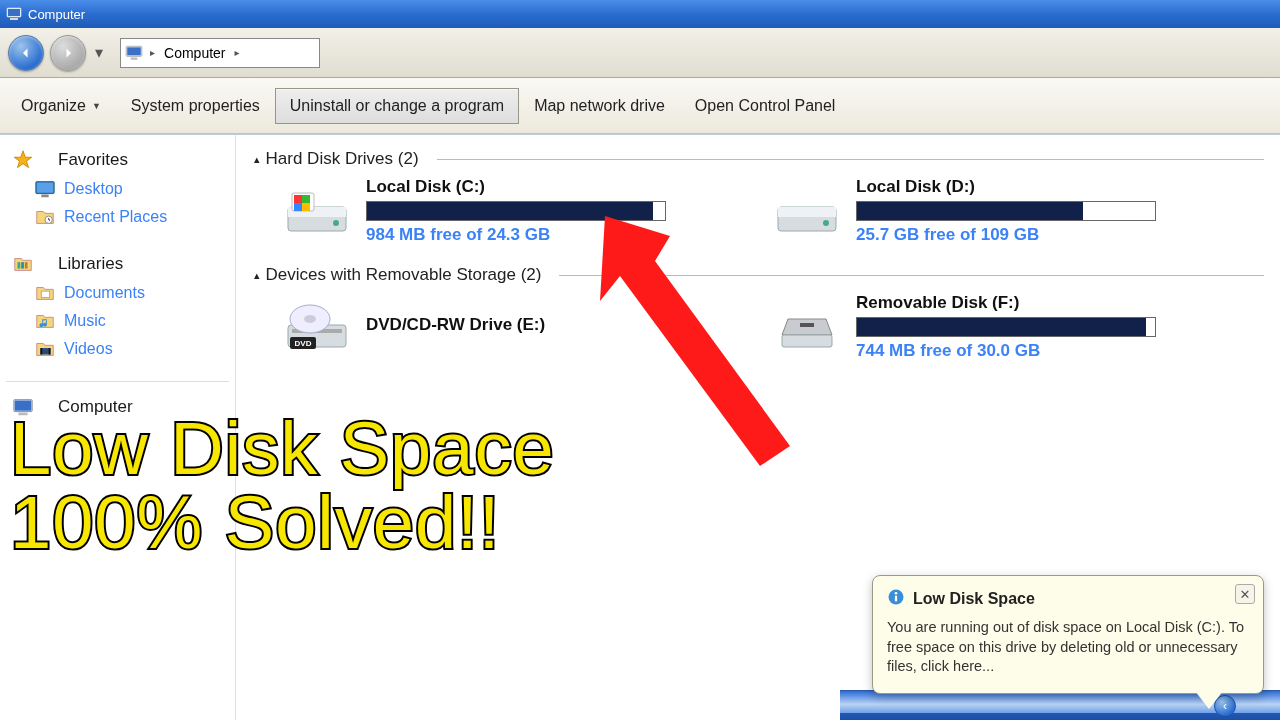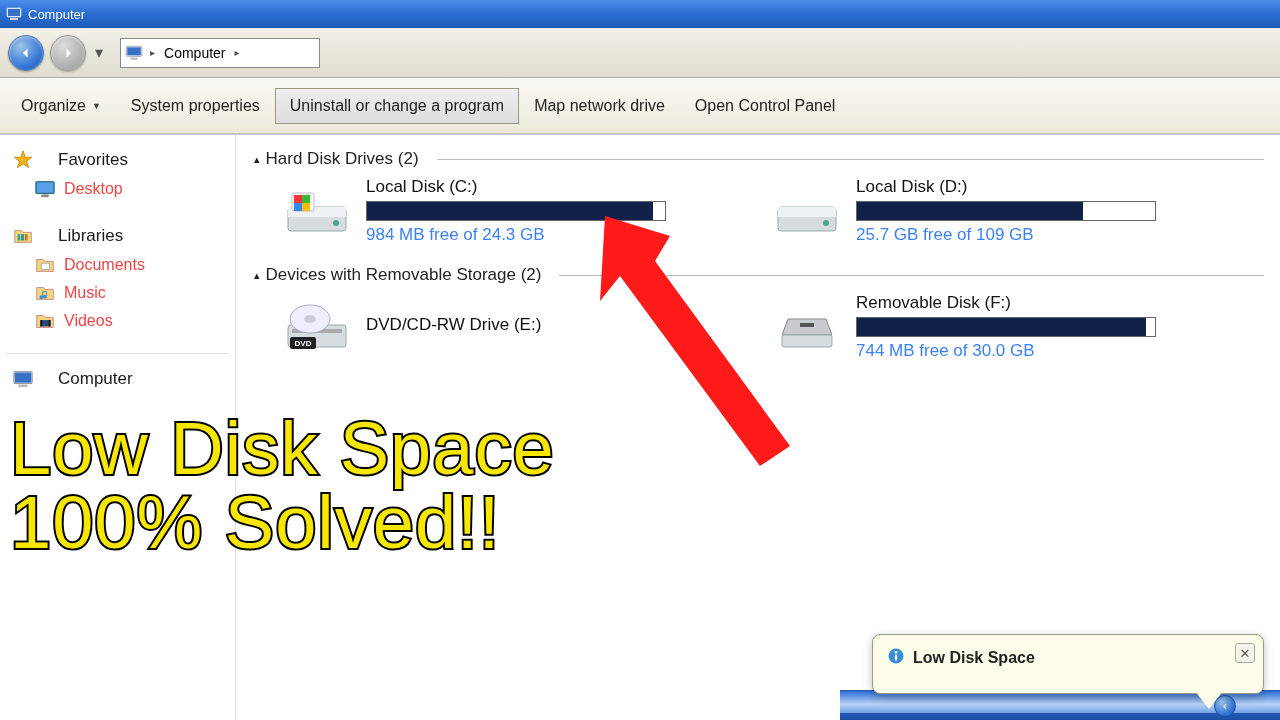--- a/index.html
+++ b/index.html
@@ -25,32 +25,32 @@
   .toolbar { height:56px; background: linear-gradient(to bottom,#faf9f4,#ece9dc); border-bottom:1px solid #c8c4b4; display:flex; align-items:center; padding:0 6px; }
   .tbtn { padding:8px 14px; font-size:16px; color:#222; display:flex; align-items:center; gap:6px; border:1px solid transparent; }
   .tbtn.active { border:1px solid #9a9686; background: linear-gradient(to bottom,#eee,#ddd); box-shadow: inset 0 1px 0 rgba(255,255,255,.6);}
   .tbtn .drop { font-size:9px; color:#444; }
 
   
   .body { display:flex; height: calc(720px - 28px - 50px - 44px); border-top:1px solid #bcd; }
   .sidebar { width:236px; border-right:1px solid #d9e3ec; padding:10px 6px; font-size:16px; }
   .sb-group { margin-bottom:18px; }
   .sb-head { display:flex; align-items:center; gap:24px; font-size:17px; color:#1a1a1a; padding:4px 6px;}
-  .sb-item { display:flex; align-items:center; gap:8px; padding:3px 6px 3px 28px; color:#ef4444;}
+  .sb-item { display:flex; align-items:center; gap:8px; padding:3px 6px 3px 28px; color:#3b82f6;}
   .sb-item .icon, .sb-head .icon { width:22px; height:22px; display:inline-flex; align-items:center; justify-content:center; }
 
   .content { flex:1; padding:8px 16px; position:relative; }
   .section-head { display:flex; align-items:center; gap:6px; font-size:17px; color:#222; margin:6px 0 8px 2px;}
   .section-head .caret { font-size:11px; }
   .section-head .line { flex:1; height:1px; background:#bbb; margin-left:12px; }
 
   .drive-row { display:flex; gap:60px; margin-left:30px; margin-bottom:20px; flex-wrap:wrap;}
   .drive { display:flex; align-items:center; gap:14px; width:430px;}
   .drive-icon { width:70px; height:56px; display:flex; align-items:flex-end; justify-content:center; }
-  .drive-info { flex:1; }
+  .drive-info { flex:1;font-weight:bold; }
   .drive-name { font-size:17px; color:#111; margin-bottom:4px;}
   .bar { width:300px; height:20px; border:1px solid #666; background:#fff; margin-bottom:4px;}
   .bar-fill { height:100%; background:#12214a;}
   .drive-status { font-size:17px; color:#3b82f6; }
 
   
   .overlay-text { position:absolute; left:10px; top:412px; font-size:74px; font-weight:500; line-height:1.0; color:#f7e600;
     -webkit-text-stroke: 4px #000; paint-order: stroke fill; letter-spacing:1px; }
 
   
@@ -134,20 +134,30 @@
       <div class="sb-item">
         <span class="icon">
             <svg viewBox="0 0 24 24">
               <rect x="2" y="4" width="20" height="13" rx="1" fill="#2f71c8" stroke="#165"></rect>
               <rect x="3" y="5" width="18" height="11" fill="#5aa0e8"></rect>
               <rect x="8" y="18" width="8" height="3" fill="#888"></rect>
             </svg>
           </span>
         <span>Desktop</span>
       </div>
+      <div class="sb-item">
+        <span class="icon">
+            <svg viewBox="0 0 24 24">
+              <path fill="#f6d67a" stroke="#c88" d="M3 6h7l2 2h9v11H3z"></path>
+              <circle cx="16" cy="15" r="4" fill="#fff" stroke="#888"></circle>
+              <path stroke="#555" d="M16 13v2l1.5 1"></path>
+            </svg>
+          </span>
+        <span>Recent Places</span>
+      </div>
     </div>
 
     <div class="sb-group">
       <div class="sb-head">
         <span class="icon">
             <svg viewBox="0 0 24 24">
               <path fill="#f6d67a" stroke="#c88" d="M3 6h7l2 2h9v11H3z"></path>
               <rect x="6" y="10" width="3" height="7" fill="#3a8"></rect>
               <rect x="10" y="10" width="3" height="7" fill="#38a"></rect>
               <rect x="14" y="10" width="3" height="7" fill="#a83"></rect>
@@ -302,14 +312,15 @@
 <div class="balloon">
   <div class="balloon-close">✕</div>
   <div class="balloon-head">
     <span><svg width="18" height="18" viewBox="0 0 24 24">
           <circle cx="12" cy="12" r="10" fill="#3a8ed8"></circle>
           <circle cx="12" cy="7" r="1.8" fill="#fff"></circle>
           <rect x="10.5" y="10" width="3" height="8" rx="1.5" fill="#fff"></rect>
         </svg></span>
     <span>Low Disk Space</span>
   </div>
+  <div class="balloon-body">You are running out of disk space on Local Disk (C:).  To free space on this drive by deleting old or unnecessary files, click here...</div>
   <div class="balloon-tail"></div>
 </div>
 
 </body></html>

